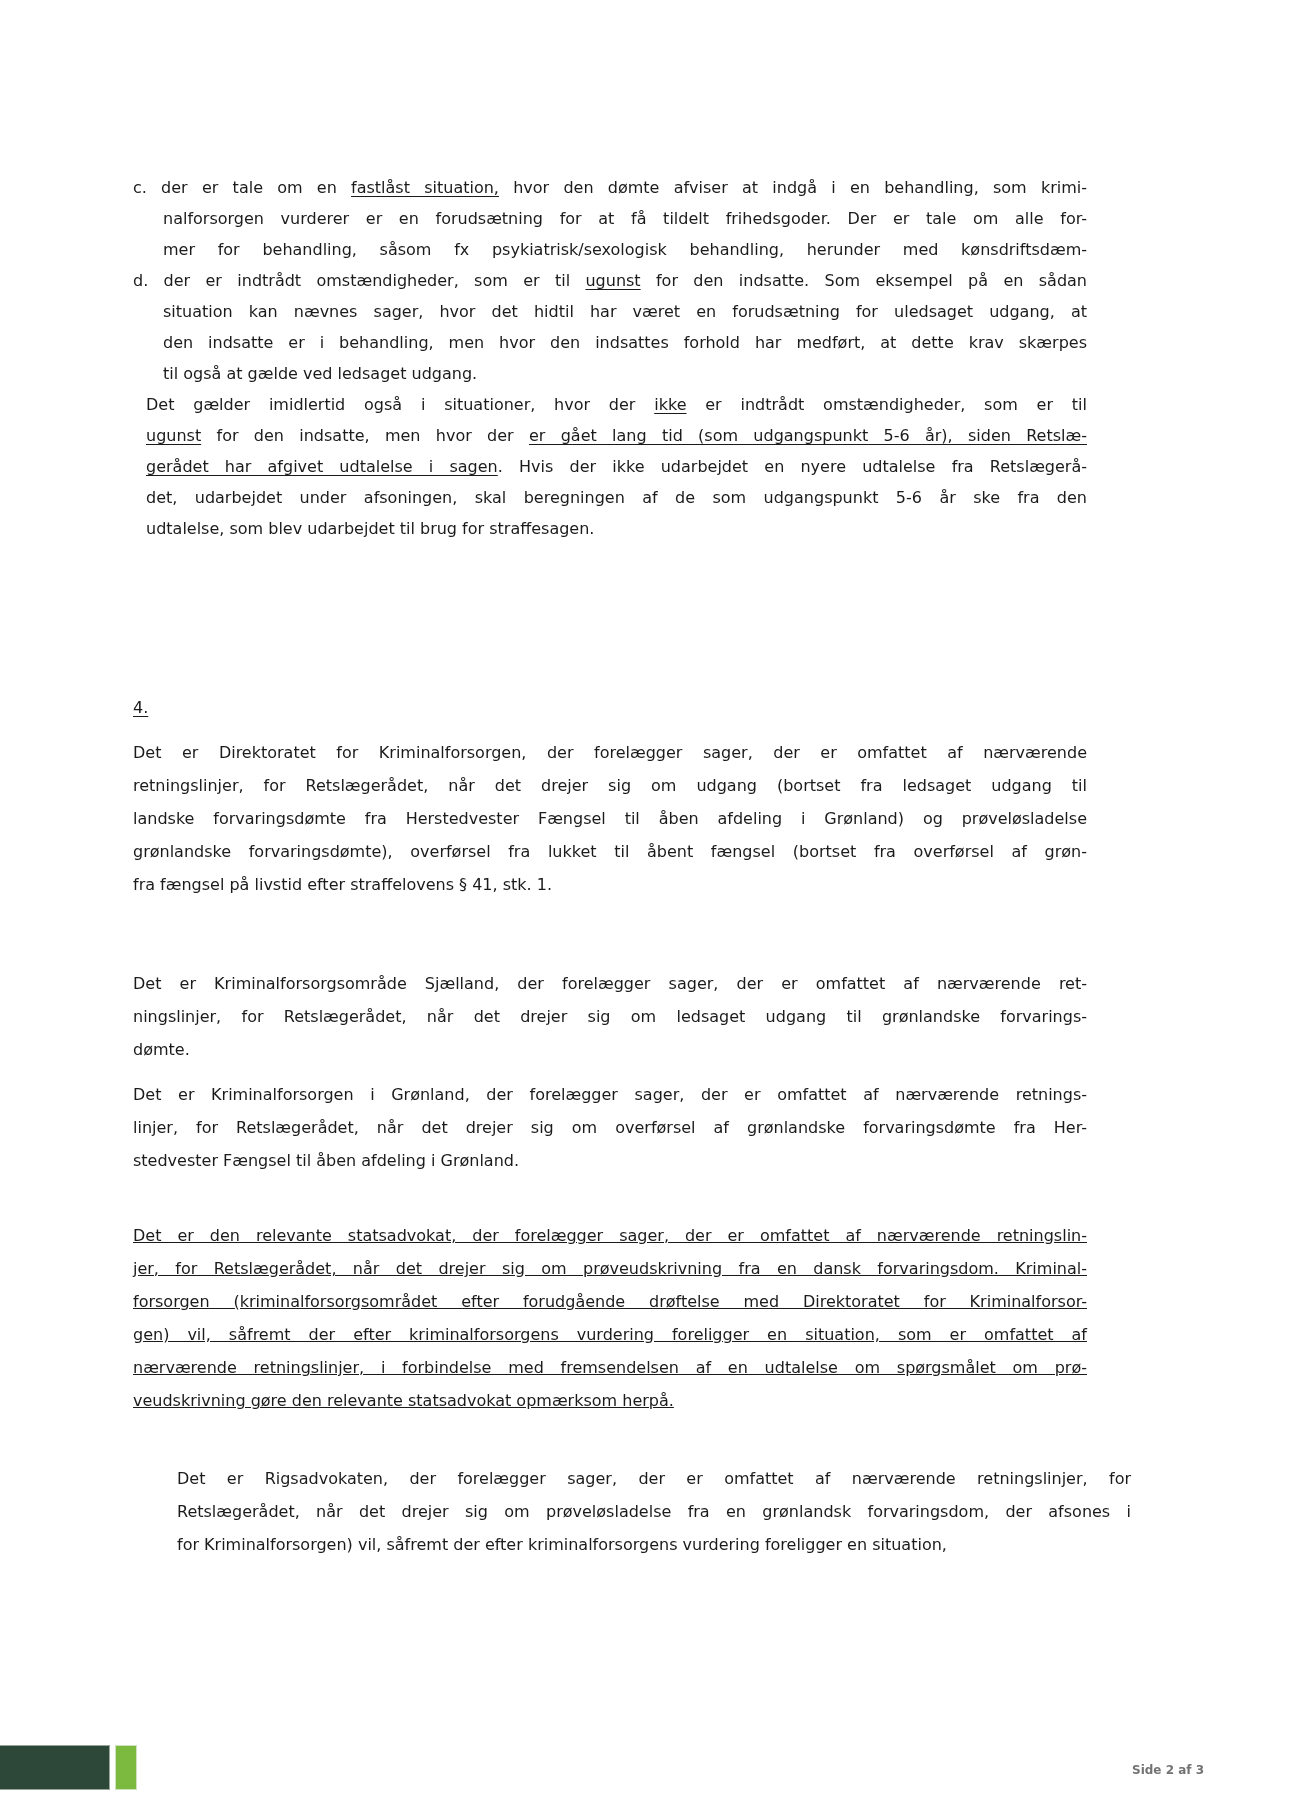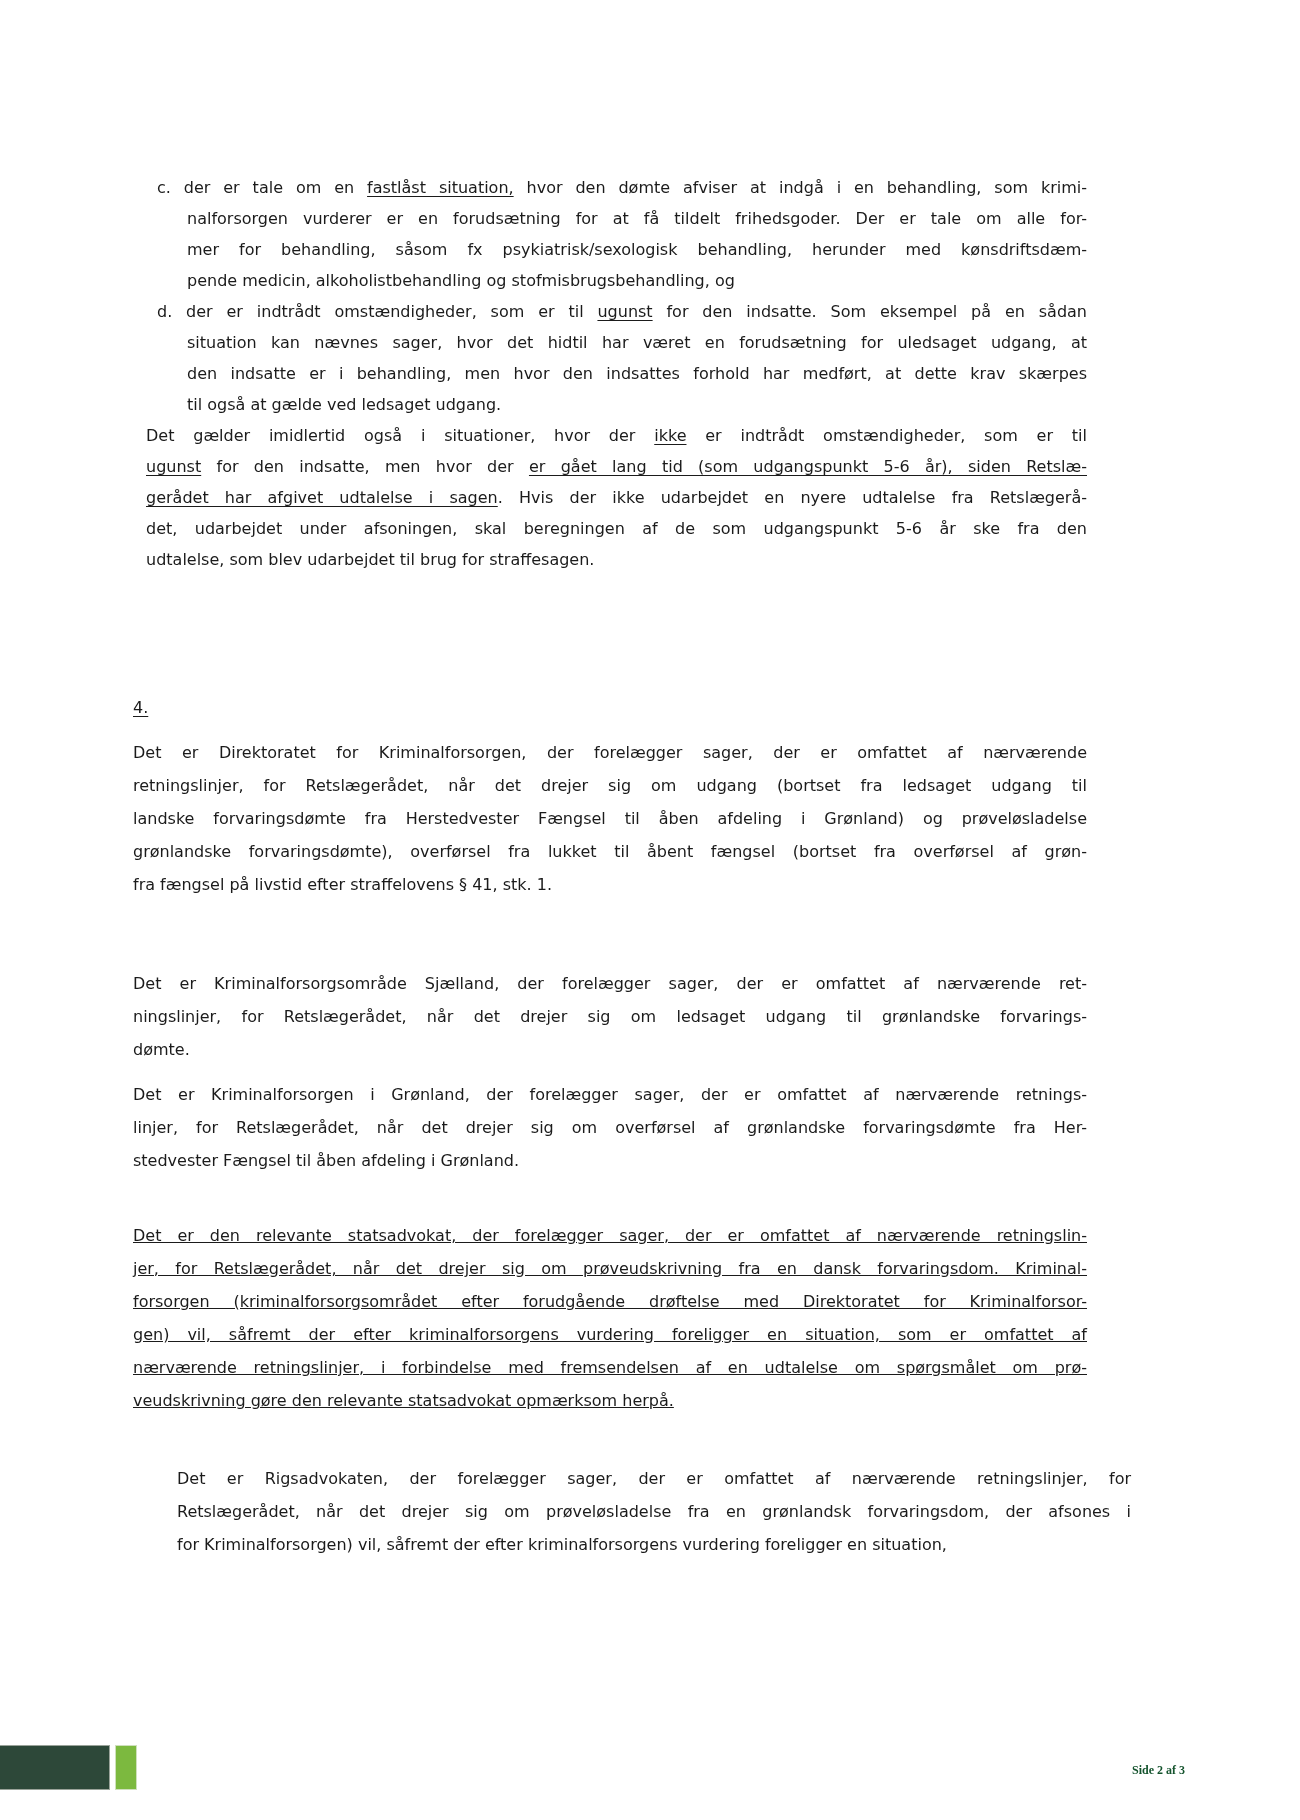--- a/index.html
+++ b/index.html
@@ -24,21 +24,21 @@
   }
   .line {
     font-size: 16px;
     white-space: normal;
   }
   .line.j {
     text-align: justify;
     text-align-last: justify;
   }
   .list-block .line { line-height: 31px; }
-  .list-item .line { padding-left: 30px; margin-left: 24px; }
+  .list-item .line { padding-left: 30px; }
   .list-item .line.first { padding-left: 0; }
   .list-note { padding-left: 13px; }
   .u {
     text-decoration: underline;
     text-decoration-thickness: 1px;
     text-underline-offset: 3px;
   }
   .section-heading {
     position: absolute;
     left: 133px;
@@ -58,35 +58,33 @@
     position: absolute;
     left: 115px; top: 1745px;
     width: 22px; height: 45px;
     border: 1px solid #cfe0bd;
   }
   .page-number {
     position: absolute;
     left: 1132px; top: 1763px;
     font-size: 12px;
     font-weight: 700;
-    color: #14532d;
-    font-family: Liberation Serif, serif;
+    color: #737373;
   }
 </style>
 </head>
 <body>
 
 <div class="page">
 
   <section class="textblock list-block" style="top:172px;">
     <div class="list-item">
         <div class="line first j"><span>c. der er tale om en </span><span class="u">fastlåst situation,</span><span> hvor den dømte afviser at indgå i en behandling, som krimi-</span></div>
         <div class="line j"><span>nalforsorgen vurderer er en forudsætning for at få tildelt frihedsgoder. Der er tale om alle for-</span></div>
         <div class="line j"><span>mer for behandling, såsom fx psykiatrisk/sexologisk behandling, herunder med kønsdriftsdæm-</span></div>
-        <div class="line"><span>pende medicin, alkoholistbehandling og stofmisbrugsbehandling, og</span></div>
       </div>
     <div class="list-item">
         <div class="line first j"><span>d. der er indtrådt omstændigheder, som er til </span><span class="u">ugunst</span><span> for den indsatte. Som eksempel på en sådan</span></div>
         <div class="line j"><span>situation kan nævnes sager, hvor det hidtil har været en forudsætning for uledsaget udgang, at</span></div>
         <div class="line j"><span>den indsatte er i behandling, men hvor den indsattes forhold har medført, at dette krav skærpes</span></div>
         <div class="line"><span>til også at gælde ved ledsaget udgang.</span></div>
       </div>
     <div class="list-note">
         <div class="line first j"><span>Det gælder imidlertid også i situationer, hvor der </span><span class="u">ikke</span><span> er indtrådt omstændigheder, som er til</span></div>
         <div class="line j"><span class="u">ugunst</span><span> for den indsatte, men hvor der </span><span class="u">er gået lang tid (som udgangspunkt 5-6 år), siden Retslæ-</span></div>

